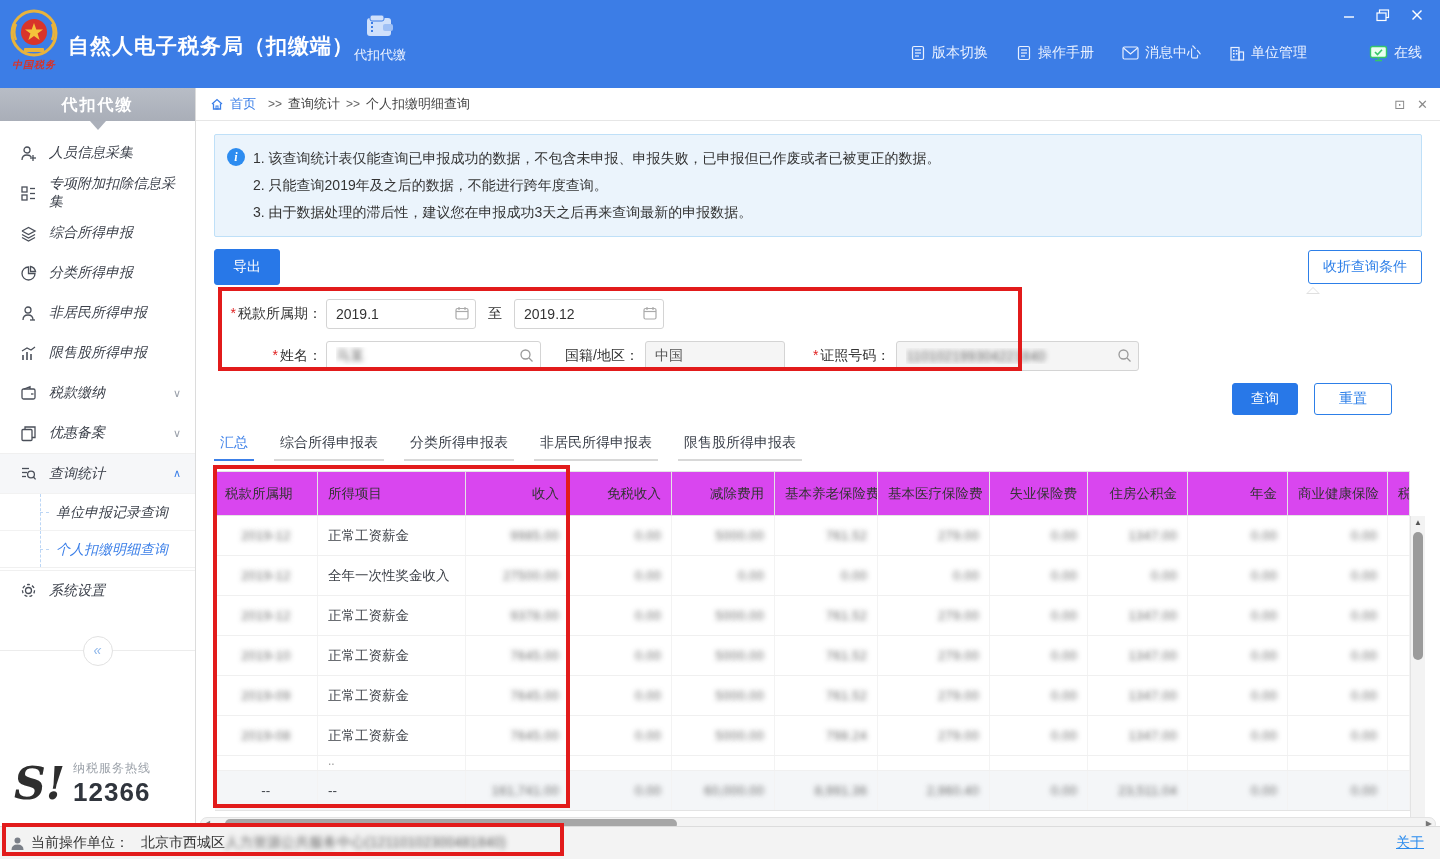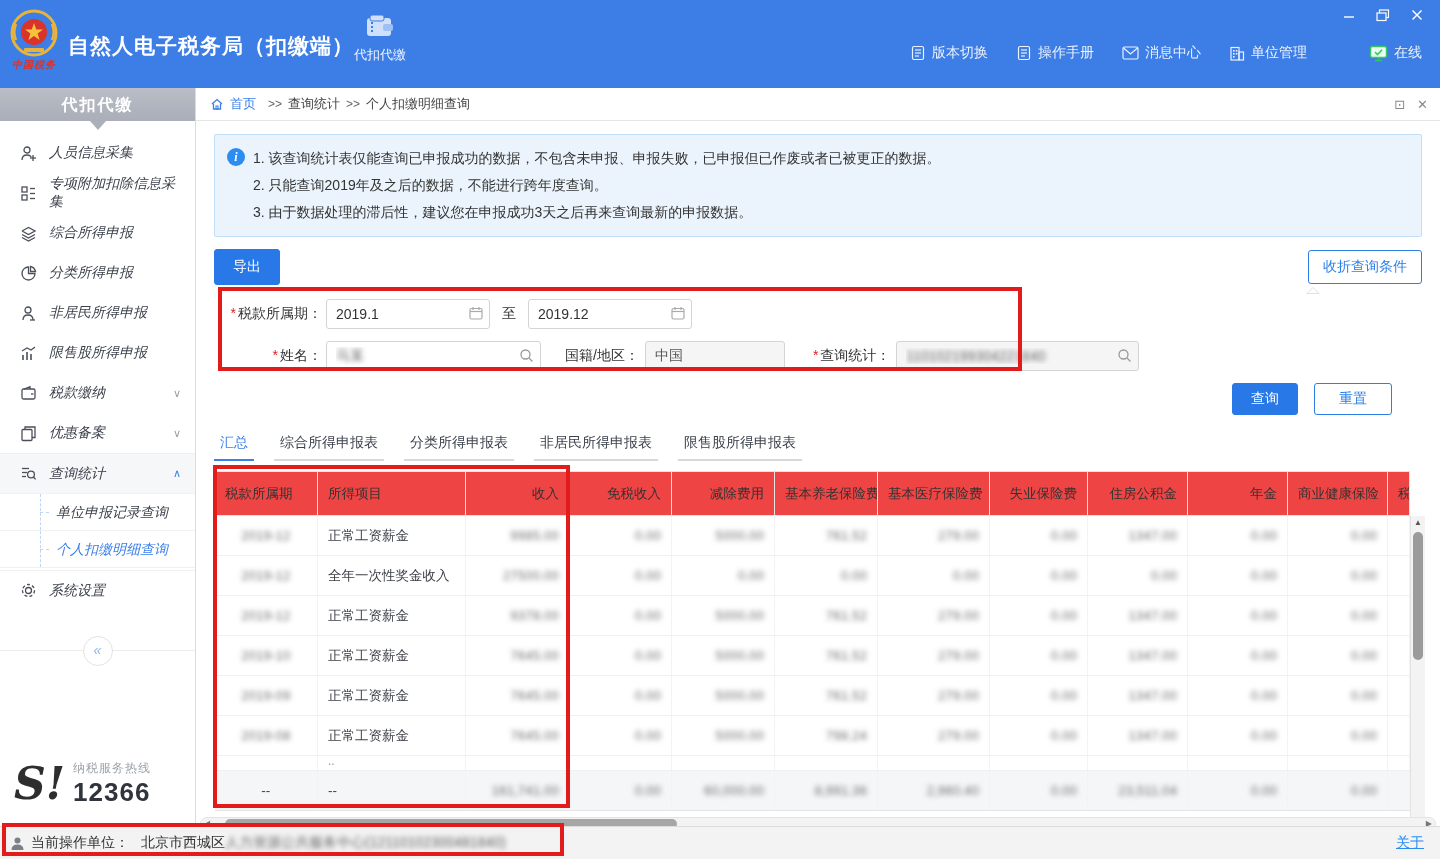--- a/index.html
+++ b/index.html
@@ -71,35 +71,35 @@
   .flabel .req { color:#e02020; margin-right:2px; }
   .lab-period { width:108px; text-align:right; }
   .lab-name { width:108px; text-align:right; }
   .fld { position:relative; display:inline-flex; align-items:center; }
   .fld input { height:30px; border:1px solid #d4d4d4; border-radius:3px; font-size:14px; padding:0 26px 0 9px; color:#333; outline:none; font-family:inherit; }
   .fld input.noicon { padding-right:9px; }
   .fld .fic { position:absolute; right:7px; top:7px; pointer-events:none; }
   .fld input.disabled { background:#f5f5f5; color:#555; }
   .blurtext { color:transparent !important; text-shadow:0 0 5px rgba(50,50,50,.75); }
   .to-label { margin:0 12px; color:#333; }
-  .w150 { width:164px; } .w215 { width:215px; } .w140 { width:140px; } .w243 { width:243px; }
+  .w150 { width:150px; } .w215 { width:215px; } .w140 { width:140px; } .w243 { width:243px; }
   .gap-nat { margin-left:24px; } .gap-id { margin-left:28px; }
 
   .actions { display:flex; justify-content:flex-end; gap:16px; margin:2px 48px 12px 0; }
   .actions .btn-primary { padding:6px 18px; }
   .actions .btn-outline { padding:5px 24px; }
 
   .tabs { display:flex; margin:10px 18px 0 18px; border-bottom:1px solid #fff; }
   .tab { margin-right:20px; padding:7px 6px; font-size:14px; color:#3c414b; border-bottom:2px solid #d8d8d8; cursor:pointer; }
   .tab.active { color:#3b7fe8; border-bottom-color:#3b7fe8; }
 
   
   .table-zone { position:relative; margin:9px 0 0 18px; width:1211px; }
   table.results { table-layout:fixed; width:1195px; border-collapse:collapse; font-size:13.5px; }
-  table.results th { height:44px; background:#ef4444; font-weight:normal; color:#333; border:1px solid #e4e4e4; border-left:none; padding:0 10px; white-space:nowrap; overflow:hidden; }
+  table.results th { height:44px; background:#d946ef; font-weight:normal; color:#333; border:1px solid #e4e4e4; border-left:none; padding:0 10px; white-space:nowrap; overflow:hidden; }
   table.results th:first-child { border-left:1px solid #e4e4e4; }
   table.results td { height:40px; border-bottom:1px solid #f0f0f0; border-right:1px solid #f3f3f3; padding:0 10px; color:#3b3f46; white-space:nowrap; overflow:hidden; background:#fff; }
   table.results .c0 { text-align:center; }
   table.results .c1 { text-align:left; }
   table.results .c2,.results .c3,.results .c4,.results .c5,.results .c6,.results .c7,.results .c8,.results .c9,.results .c10,.results .c11,
   table.results th.h-num { text-align:right; }
   table.results tr.partial td { height:15px; color:#999; font-size:12px; vertical-align:top; line-height:10px; }
   table.results tr.summary td { background:#f4f6f8; border-top:1px solid #e4e4e4; border-bottom:1px solid #e4e4e4; }
   td.blur { color:transparent !important; text-shadow:0 0 5px rgba(55,55,55,.7); }
 
@@ -394,21 +394,21 @@
           <input class="w215 blurtext" value="马某" style="">
           <svg class="fic" width="15" height="15" viewBox="0 0 15 15">
               <circle cx="6.5" cy="6.5" r="4.5" fill="none" stroke="#999" stroke-width="1.3"></circle>
               <line x1="10" y1="10" x2="13.5" y2="13.5" stroke="#999" stroke-width="1.3"></line>
             </svg>
         </span>
         <span class="flabel gap-nat">国籍/地区：</span>
         <span class="fld" style="margin-left:6px">
           <input class="w140 noicon disabled" value="中国" style="">
         </span>
-        <span class="flabel gap-id"><span class="req">*</span><span>查询统计：</span></span>
+        <span class="flabel gap-id"><span class="req">*</span><span>证照号码：</span></span>
         <span class="fld" style="margin-left:6px">
           <input class="w243 disabled blurtext" value="110102199304221840" style="">
           <svg class="fic" width="15" height="15" viewBox="0 0 15 15">
               <circle cx="6.5" cy="6.5" r="4.5" fill="none" stroke="#999" stroke-width="1.3"></circle>
               <line x1="10" y1="10" x2="13.5" y2="13.5" stroke="#999" stroke-width="1.3"></line>
             </svg>
         </span>
       </div>
     </div>
 

